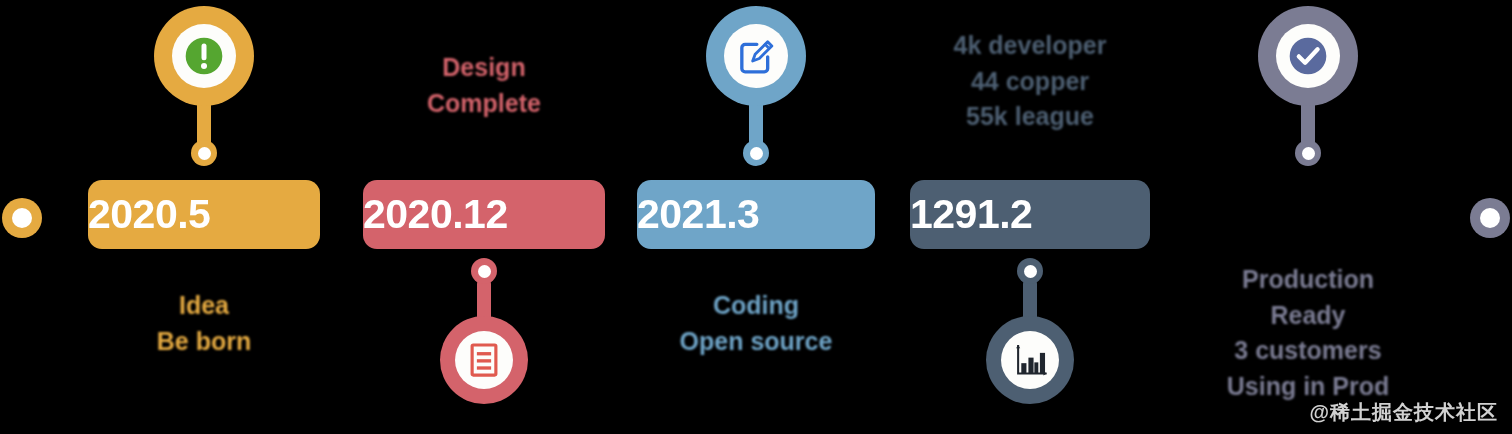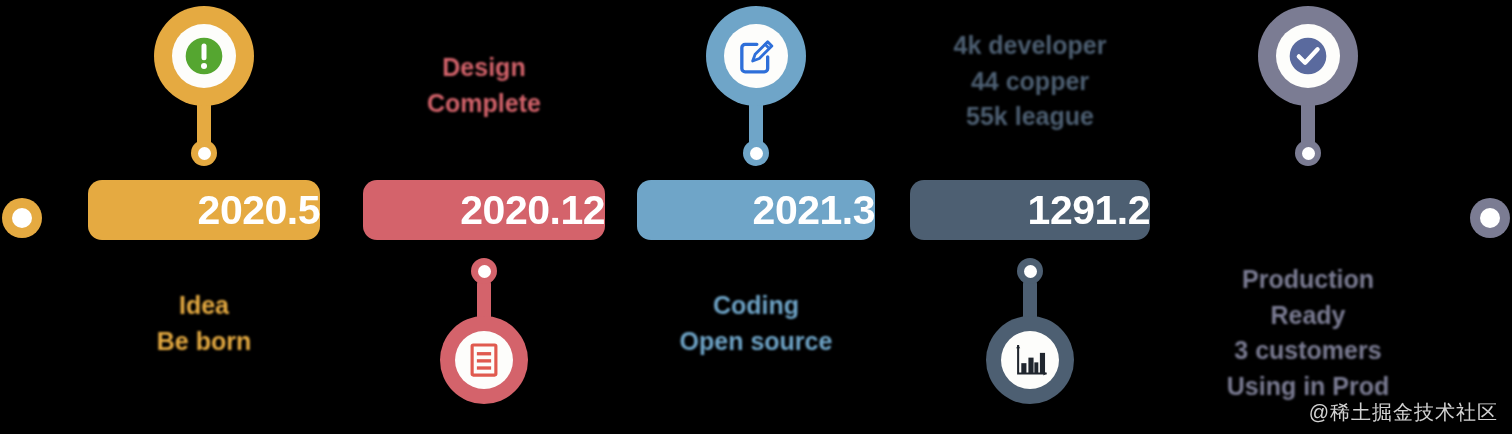--- a/index.html
+++ b/index.html
@@ -12,23 +12,23 @@
   .endcap { position:absolute; border-radius:50%; }
   .endcap .ring { position:absolute; inset:0; border-radius:50%; }
   .endcap .dot  { position:absolute; border-radius:50%; background:#fff; }
 
   
   .ms { position:absolute; top:0; height:434px; }
 
   
   .pill {
     position:absolute; left:0; width:100%;
-    height:60px; top:180px;
+    height:69px; top:180px;
     border-radius:14px;
-    display:flex; align-items:center; justify-content:flex-end;
+    display:flex; align-items:center; justify-content:flex-start;
     box-shadow:0 3px 6px rgba(0,0,0,0.35);
   }
   .pill .date {
     color:#fff; font-size:41px; font-weight:bold;
     letter-spacing:-0.5px; line-height:1;
     font-family:"Liberation Sans", sans-serif;
   }
 
   
   .pin { position:absolute; width:0; height:0; left:50%; top:0; }
@@ -45,21 +45,21 @@
   .caption { position:absolute; left:-30px; width:calc(100% + 60px); text-align:center; }
   .caption .line {
     font-size:25px; font-weight:bold; line-height:1.42;
     filter:blur(1.25px);
     white-space:nowrap;
   }
 
   .wm {
     position:absolute; right:14px; bottom:8px;
     color:rgba(255,255,255,0.82); font-size:20px;
-    letter-spacing:1px; font-family:"Liberation Sans", sans-serif;
+    letter-spacing:1px; font-family:"Liberation Sans", sans-serif;font-weight:bold;
   }
   svg { display:block; }
 </style>
 </head>
 <body>
 
 <div id="stage">
 
   <div class="endcap" id="cap-left" style="left: 2px; top: 198px; width: 40px; height: 40px;">
     <div class="ring" style="background: rgb(229, 170, 65);"></div>

